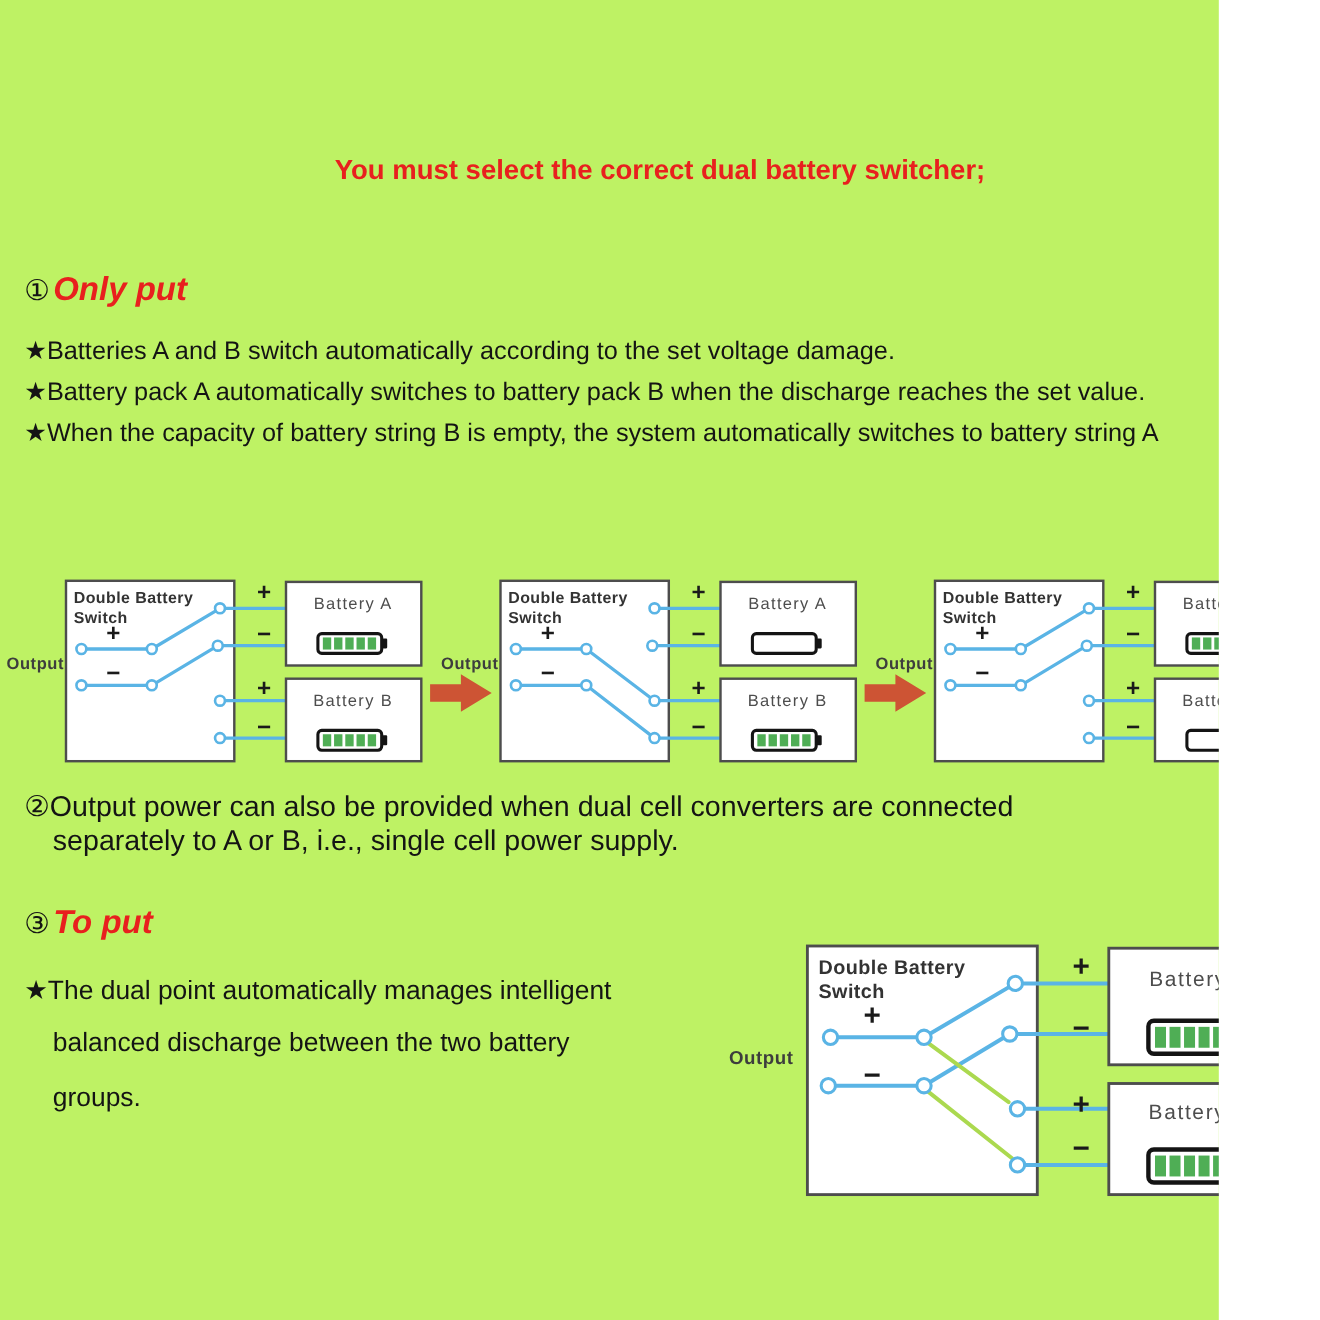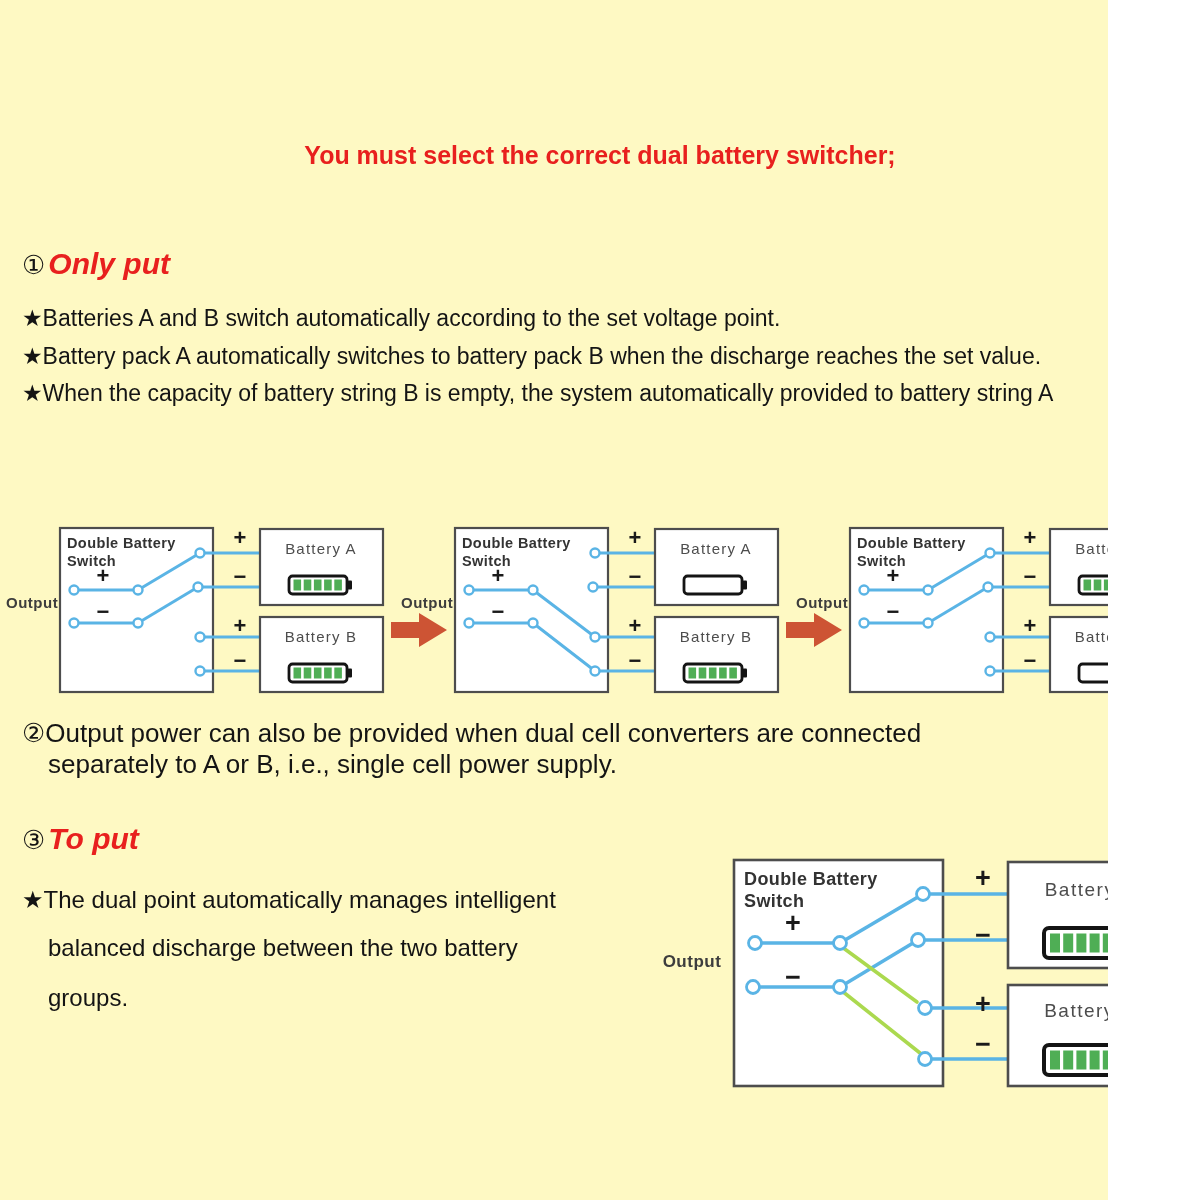--- a/index.html
+++ b/index.html
@@ -1,16 +1,16 @@
 <!DOCTYPE html>
 <html style="--warning-red: #e8201e; --note-orange: #c25634; --wire-blue: #5ab4e5; --wire-green: #abd94f; --battery-green: #4fae55; --arrow-orange: #cd5434;"><head>
 <meta charset="utf-8">
 <style>
   html,body{margin:0;padding:0;background:#fff;}
-  .page{position:relative;width:1108px;height:1200px;background:#fef9c3;overflow:hidden;
+  .page{position:relative;width:1108px;height:1200px;background:#bef264;overflow:hidden;
         font-family:"Liberation Sans","DejaVu Sans",sans-serif;}
 
   
   .warning{position:absolute;top:140px;left:0;width:1200px;text-align:center;
            color:var(--warning-red,#e8201e);font-weight:bold;font-size:25px;line-height:31px;}
 
   
   .sec-heading{position:absolute;display:flex;align-items:baseline;}
   .sec-heading .num{font-size:26px;color:#141414;font-weight:400;font-style:normal;}
   .sec-heading .ttl{font-size:30px;color:var(--warning-red,#e8201e);font-weight:bold;font-style:italic;margin-left:3px;text-align:center;}
@@ -64,23 +64,23 @@
 <div class="page">
 
   <div class="warning">
     <div>You must select the correct dual battery switcher;</div>
   </div>
 
   <div class="sec-heading h1">
     <span class="num">①</span>
     <span class="ttl">Only put</span>
   </div>
-  <div class="bullet b1">★Batteries A and B switch automatically according to the set voltage point.</div>
+  <div class="bullet b1">★Batteries A and B switch automatically according to the set voltage damage.</div>
   <div class="bullet b2">★Battery pack A automatically switches to battery pack B when the discharge reaches the set value.</div>
-  <div class="bullet b3">★When the capacity of battery string B is empty, the system automatically provided to battery string A</div>
+  <div class="bullet b3">★When the capacity of battery string B is empty, the system automatically switches to battery string A</div>
 
   <svg class="dia-row" viewBox="0 0 1200 185">
 
     <g transform="translate(0,0)">
       <text class="out" x="6" y="88">Output</text>
       <rect class="box" x="60" y="8" width="153" height="164"></rect>
       <text class="dtitle" x="67" y="28">Double Battery</text>
       <text class="dtitle" x="67" y="46">Switch</text>
       <text class="sign" x="103" y="63" text-anchor="middle">+</text>
       <text class="sign" x="103" y="99" text-anchor="middle">−</text>

